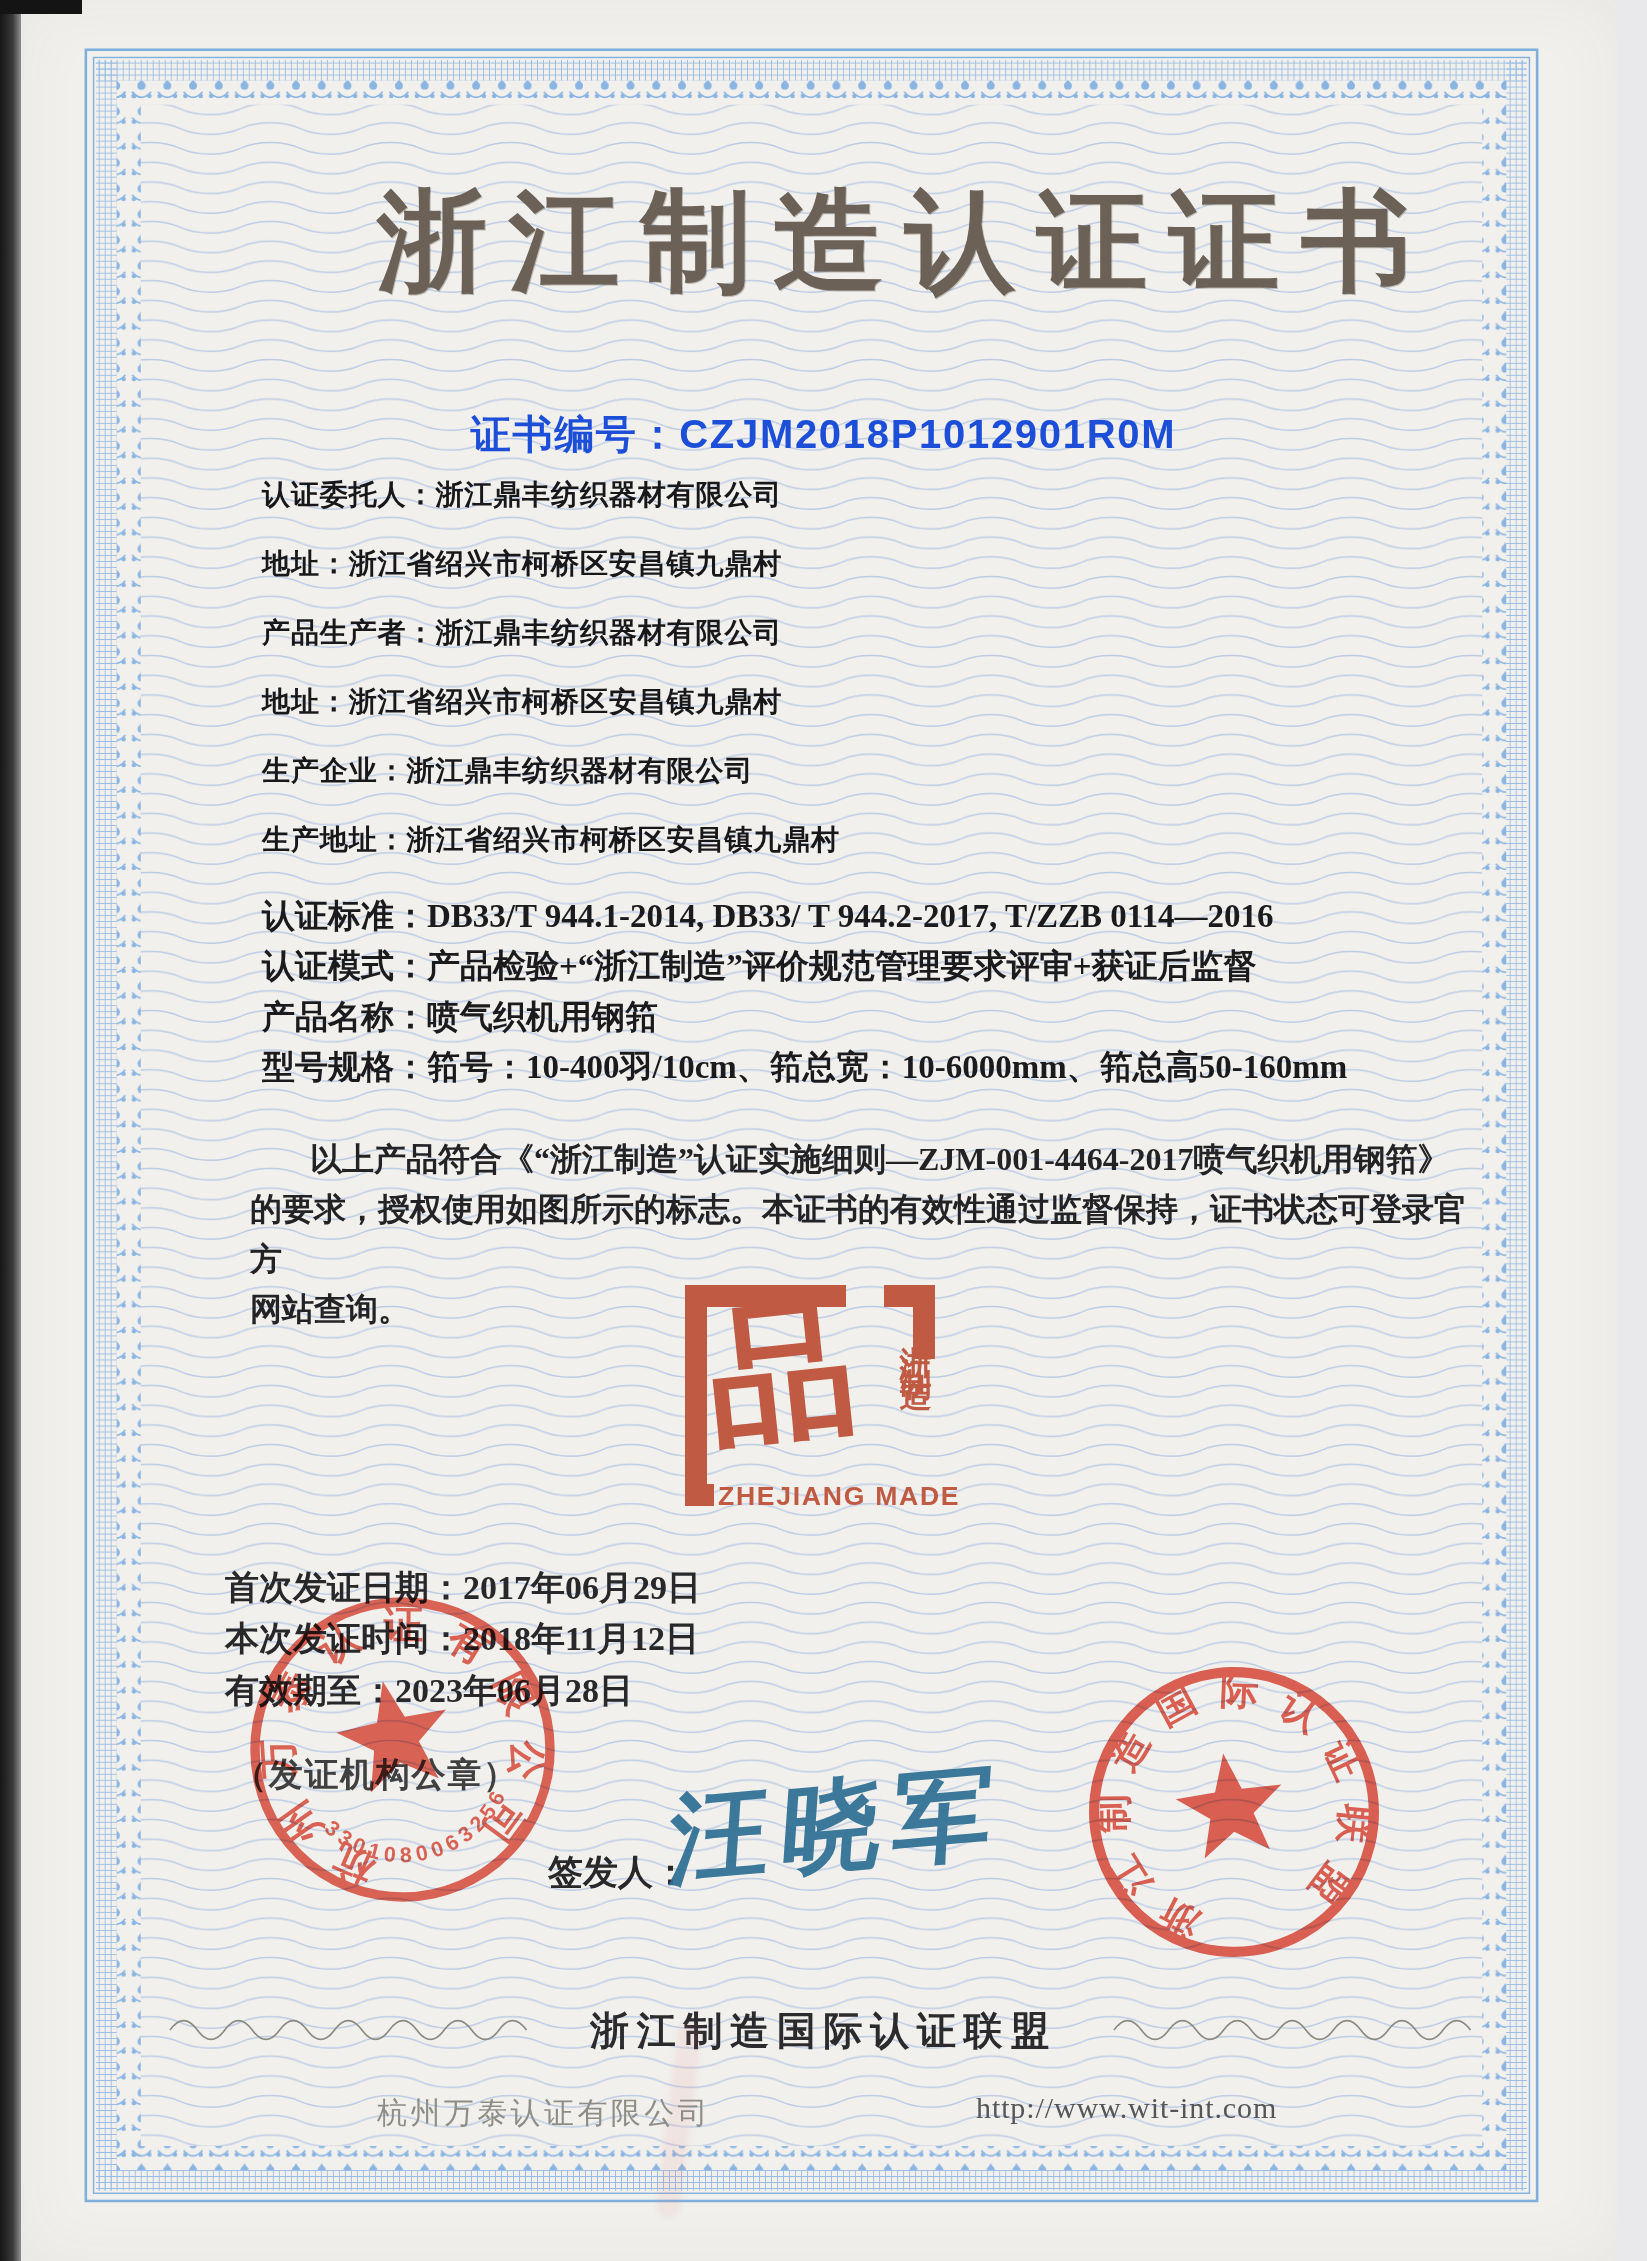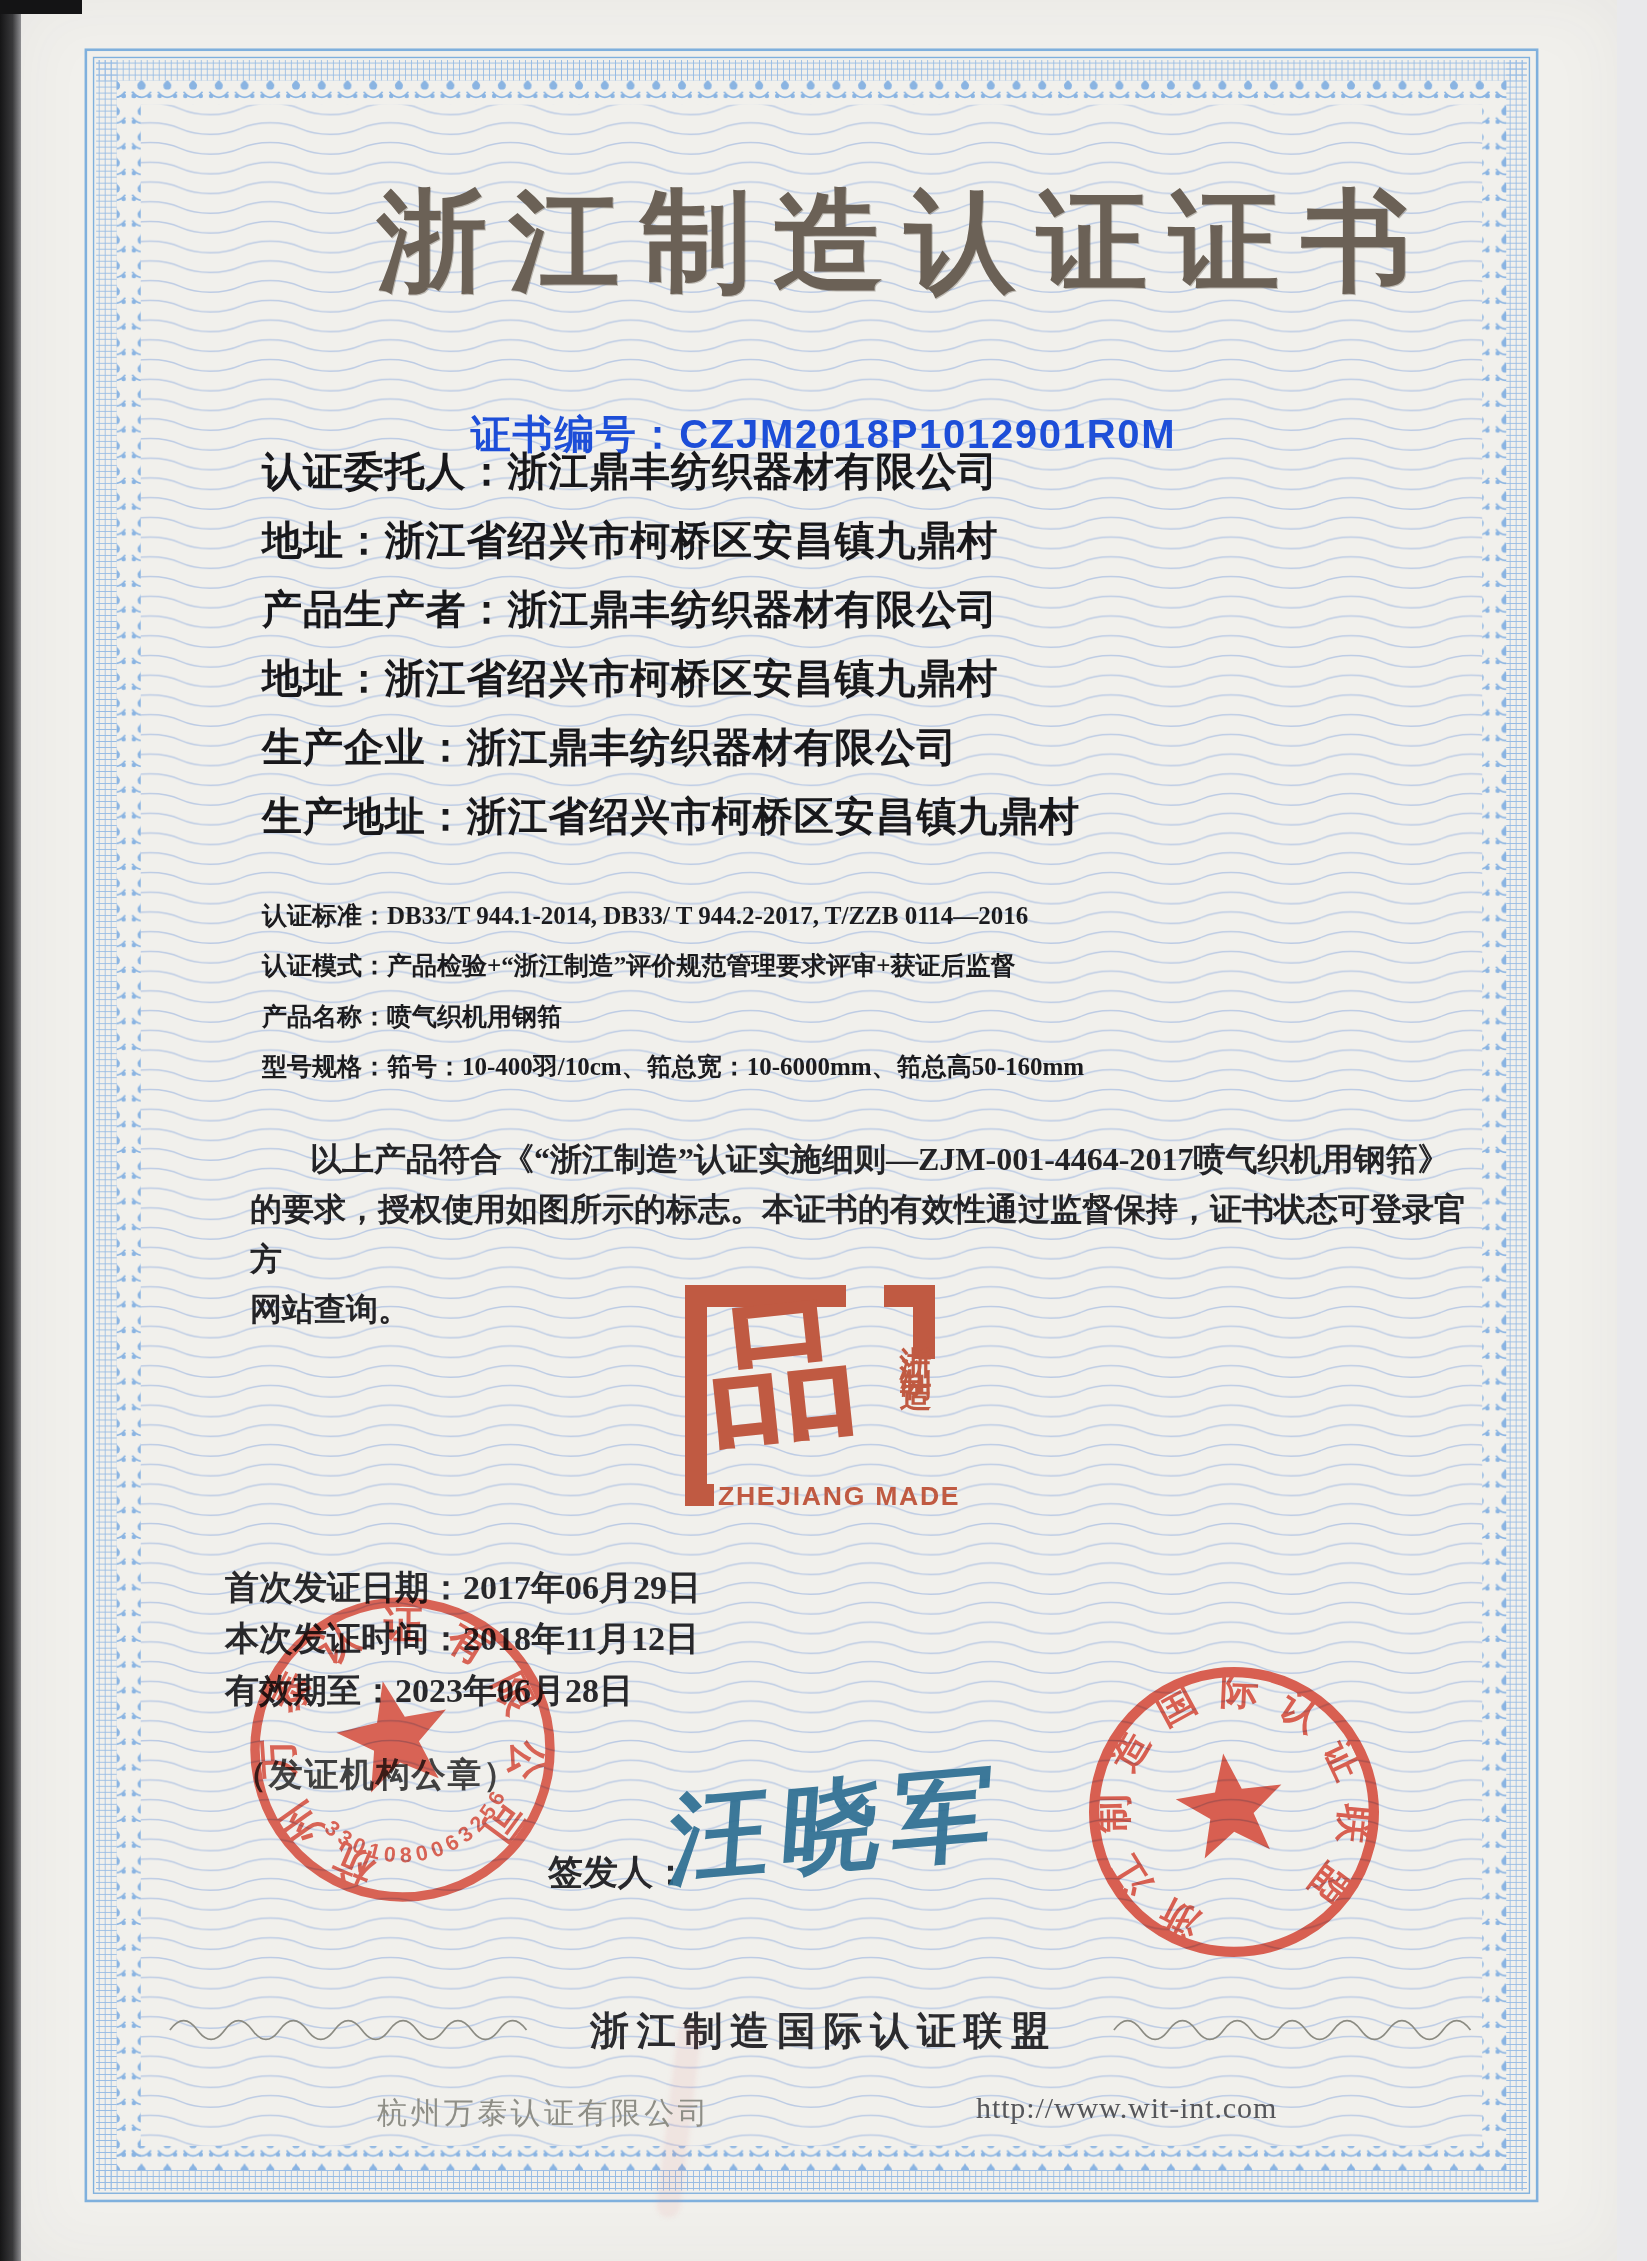--- a/index.html
+++ b/index.html
@@ -11,24 +11,24 @@
   .paper{position:absolute;left:20.6px;top:0;width:1596px;height:2261px;background:#f1f0ec;
         box-shadow:inset 0 0 69px rgba(60,60,80,0.05);}
   .bg-svg{position:absolute;left:0;top:0;}
   .abs{position:absolute;}
   .title{left:0;top:168px;width:1433px;text-align:right;font-family:"DejaVu Serif",serif;
         font-weight:bold;font-size:110px;letter-spacing:22px;color:#6b6156;
         text-shadow:0.9px 0.9px 0 rgba(90,80,70,.35);}
   .certno{left:0;top:407px;width:1647px;text-align:center;font-family:"Liberation Sans",sans-serif;
         font-weight:bold;font-size:40px;color:#1d4ed8;letter-spacing:1.7px;}
   .fields{left:262px;top:453px;}
-  .frow{font-family:"Liberation Sans",sans-serif;font-weight:bold;font-size:40px;
-        line-height:36px;margin-bottom:33px;color:#18181b;letter-spacing:0.9px;}
+  .frow{font-family:"Liberation Sans",sans-serif;font-weight:bold;font-size:28px;
+        line-height:36px;margin-bottom:33px;color:#18181b;letter-spacing:0.9px;margin-top:24px;}
   .specs{left:262px;top:899px;}
-  .srow{font-family:"Liberation Serif",serif;font-weight:bold;font-size:25px;line-height:34px;
+  .srow{font-family:"Liberation Serif",serif;font-weight:bold;font-size:33px;line-height:34px;
         margin-bottom:16.3px;color:#1b1b1e;}
   .statement{left:250px;top:1134px;width:1227px;font-size:32px;line-height:50px;
         font-weight:600;color:#232326;}
   .st-line1{text-indent:60px;}
   .logo{left:685px;top:1285px;width:250px;height:247px;}
   .lbar{position:absolute;background:#c05a42;}
   .logo-glyph{position:absolute;left:22px;top:12px;font-size:148px;line-height:148px;
         font-weight:bold;color:#c05a42;transform:rotate(-6deg);font-family:"DejaVu Serif",serif;}
   .logo-side{position:absolute;left:209px;top:36px;writing-mode:vertical-rl;font-size:32px;
         letter-spacing:11px;font-weight:bold;color:#c05a42;font-family:"Liberation Sans",sans-serif;}

